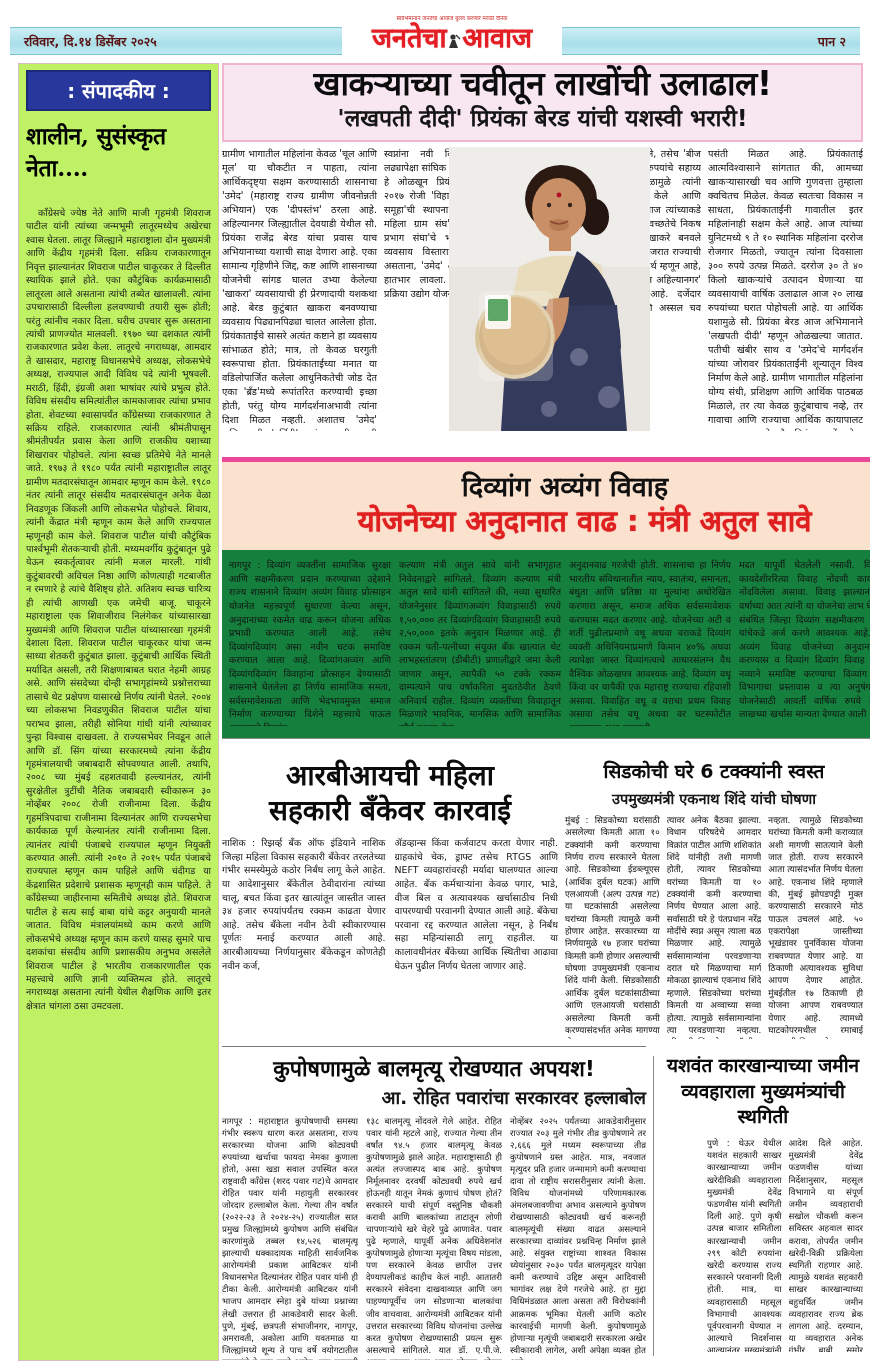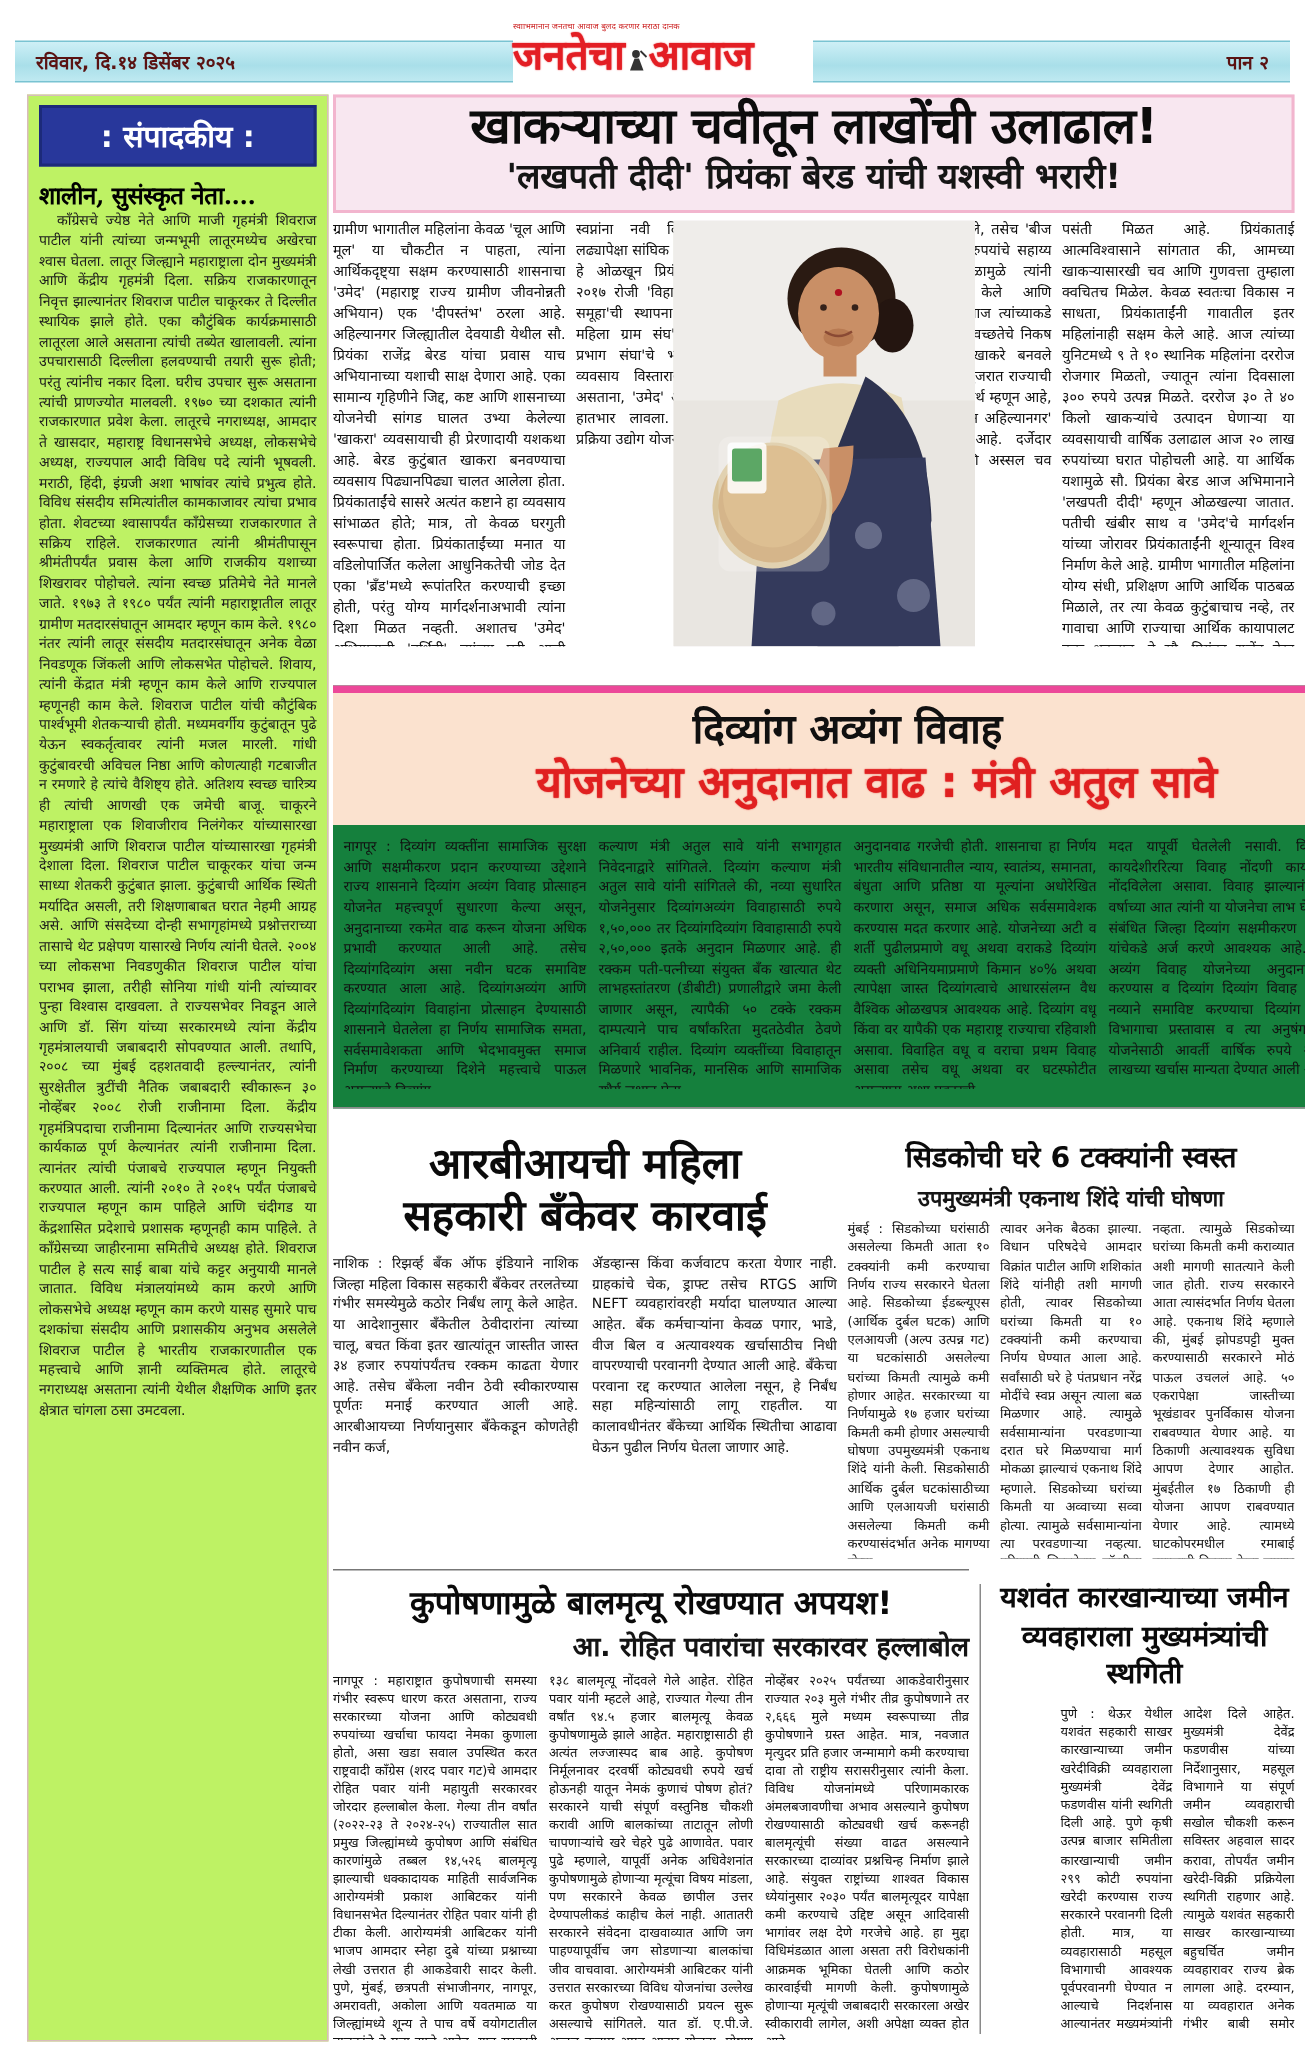--- a/index.html
+++ b/index.html
@@ -5,33 +5,33 @@
   html,body{margin:0;padding:0;background:#ffffff;}
   .page{position:relative;width:870px;height:1371px;background:#ffffff;overflow:hidden;
         font-family:"DejaVu Sans",sans-serif;color:#111;}
   
   .topbar{position:absolute;left:10px;top:27px;width:850px;height:28px;
           background:linear-gradient(#cdeff6,#a9dfe9 60%,#bfe9f1);
           border-top:1px solid #79c3d2;border-bottom:1px solid #79c3d2;
           display:flex;align-items:center;justify-content:space-between;
           padding:0 14px;box-sizing:border-box;}
   .date-label,.page-no{font-size:12.5px;font-weight:bold;color:#5a1212;}
-  .masthead{position:absolute;left:342px;top:15px;width:200px;height:47px;background:#ffffff;
-            text-align:left;z-index:3;padding-top:1px;box-sizing:border-box;}
+  .masthead{position:absolute;left:342px;top:15px;width:220px;height:47px;background:#ffffff;
+            text-align:center;z-index:3;padding-top:1px;box-sizing:border-box;}
   .mast-tagline{font-size:5.5px;color:#c22;line-height:1;white-space:nowrap;overflow:hidden;}
   .mast-title{font-size:27px;font-weight:900;color:#e31e24;line-height:1.2;white-space:nowrap;
               text-shadow:0 0 1px #e31e24;}
   .mast-logo{display:inline-block;width:14px;height:16px;vertical-align:-2px;margin:0 1px;}
   
   .editorial{position:absolute;left:18px;top:63px;width:201px;height:1298px;
              border:1px solid #d9bcbc;background:#bef264;box-sizing:border-box;
              padding:5px 7px;overflow:hidden;}
   .ed-title-box{background:#28379b;border:2px solid #1c2a7a;color:#fff;text-align:center;
                 font-size:20px;font-weight:bold;padding:5px 0;margin:1px 0 8px;}
-  .ed-head{font-family:"DejaVu Serif",serif;font-size:16px;font-weight:bold;margin:2px 0 0;
+  .ed-head{font-family:"DejaVu Serif",serif;font-size:23px;font-weight:bold;margin:2px 0 23px;
            color:#000;letter-spacing:-0.3px;}
   .ed-body{font-size:9.4px;line-height:1.43;text-align:justify;margin:0;color:#1b1b1b;
            text-indent:12px;}
   
   .lead{position:absolute;left:222px;top:63px;width:641px;}
   .lead-headbox{background:#f8e7f0;border:2px solid #f2b5ce;box-sizing:border-box;
                 text-align:center;padding:1px 2px 9px;}
   .lead-h1{font-size:33px;font-weight:900;color:#0c0c0c;margin:0;line-height:1.08;
            white-space:nowrap;letter-spacing:-0.5px;}
   .lead-h2{font-size:23px;font-weight:900;color:#151515;margin:4px 0 0;line-height:1.1;

